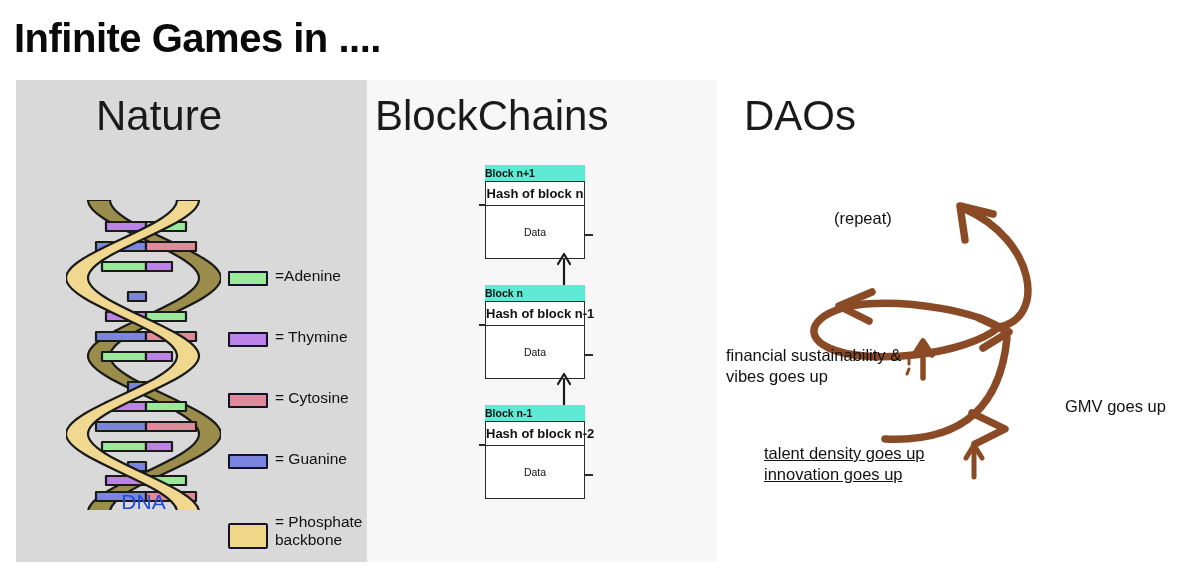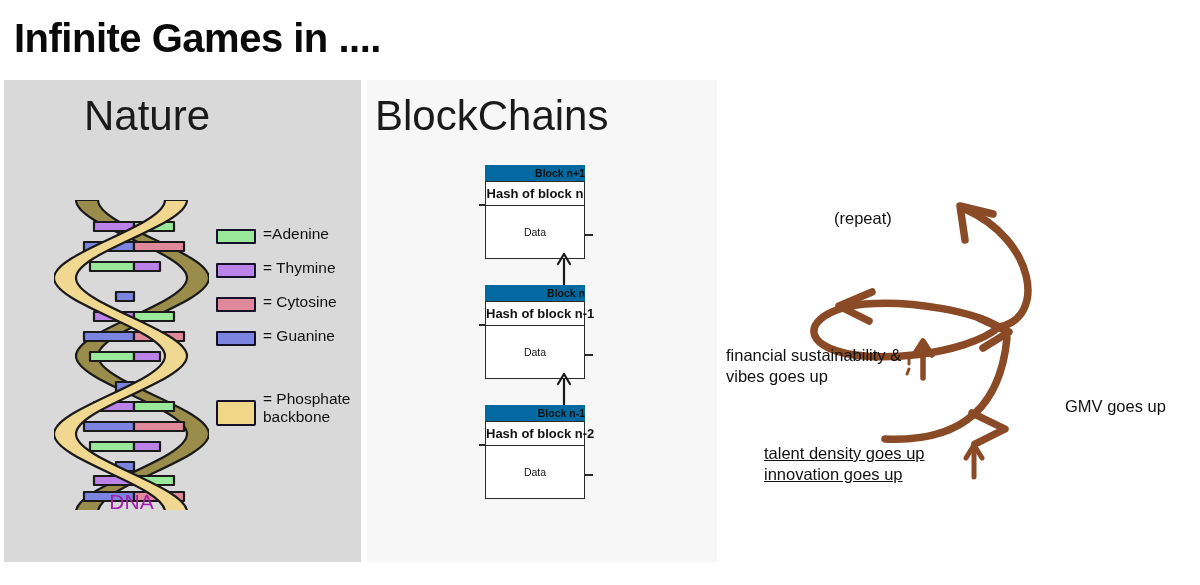--- a/index.html
+++ b/index.html
@@ -27,21 +27,21 @@
     white-space: nowrap;
   }
 
   
   .panel {
     position: absolute;
     top: 80px;
     height: 482px;
   }
   #panel-nature {
-    left: 4px;
+    left: 16px;
     width: 357px;
     background: #d9d9d9;
   }
   #panel-blockchains {
     left: 367px;
     width: 350px;
     background: #f7f7f7;
   }
   #panel-daos {
     left: 717px;
@@ -69,34 +69,35 @@
     width: 155px;
     height: 310px;
   }
   #dna-label {
     position: absolute;
     left: 50px;
     top: 410px;
     width: 155px;
     text-align: center;
     font-size: 21px;
-    color: #a21caf;
+    color: #1d4ed8;
   }
 
   
   #dna-legend {
     position: absolute;
     left: 212px;
     top: 145px;
     width: 145px;
   }
   .legend-row {
     display: flex;
     align-items: flex-start;
     margin-bottom: 15px;
+    margin-top: 42px;
   }
   .legend-swatch {
     width: 36px;
     height: 11px;
     border: 2px solid #15102a;
     border-radius: 1px;
     flex: 0 0 auto;
     margin-top: 4px;
   }
   .legend-swatch.tall {
@@ -127,24 +128,24 @@
     width: 100px;
   }
   #block-group-0 { top: 0px; }
   #block-group-1 { top: 120px; }
   #block-group-2 { top: 240px; }
 
   .block-caption {
     font-size: 10.5px;
     font-weight: bold;
     color: #111;
-    text-align: right;
+    text-align: left;
     height: 16px;
     line-height: 16px;
-    background: #0369a1;
+    background: #5eead4;
     white-space: nowrap;
   }
   .block-box {
     border: 1.6px solid #2a2a2a;
     background: #ffffff;
   }
   .block-hash {
     font-size: 13px;
     font-weight: bold;
     color: #111;
@@ -361,20 +362,21 @@
         <div class="block-data">Data</div>
         <div class="block-stub"></div>
       </div>
     </div>
 
   </div>
 </div>
 
 <div class="panel" id="panel-daos">
 
+  <div class="panel-heading" id="heading-daos">DAOs</div>
 
   <div id="dao-figure">
     <svg viewBox="0 0 483 482" width="483" height="482">
       <g fill="none" stroke="#8B4A26" stroke-width="7.5" stroke-linecap="round" stroke-linejoin="round">
 
         <path d="M 282 247
                  C 330 238, 318 160, 248 129"></path>
         <polyline points="248,160 243,126 276,134" fill="none" stroke-width="7.5"></polyline>
 
         <path d="M 282 247

